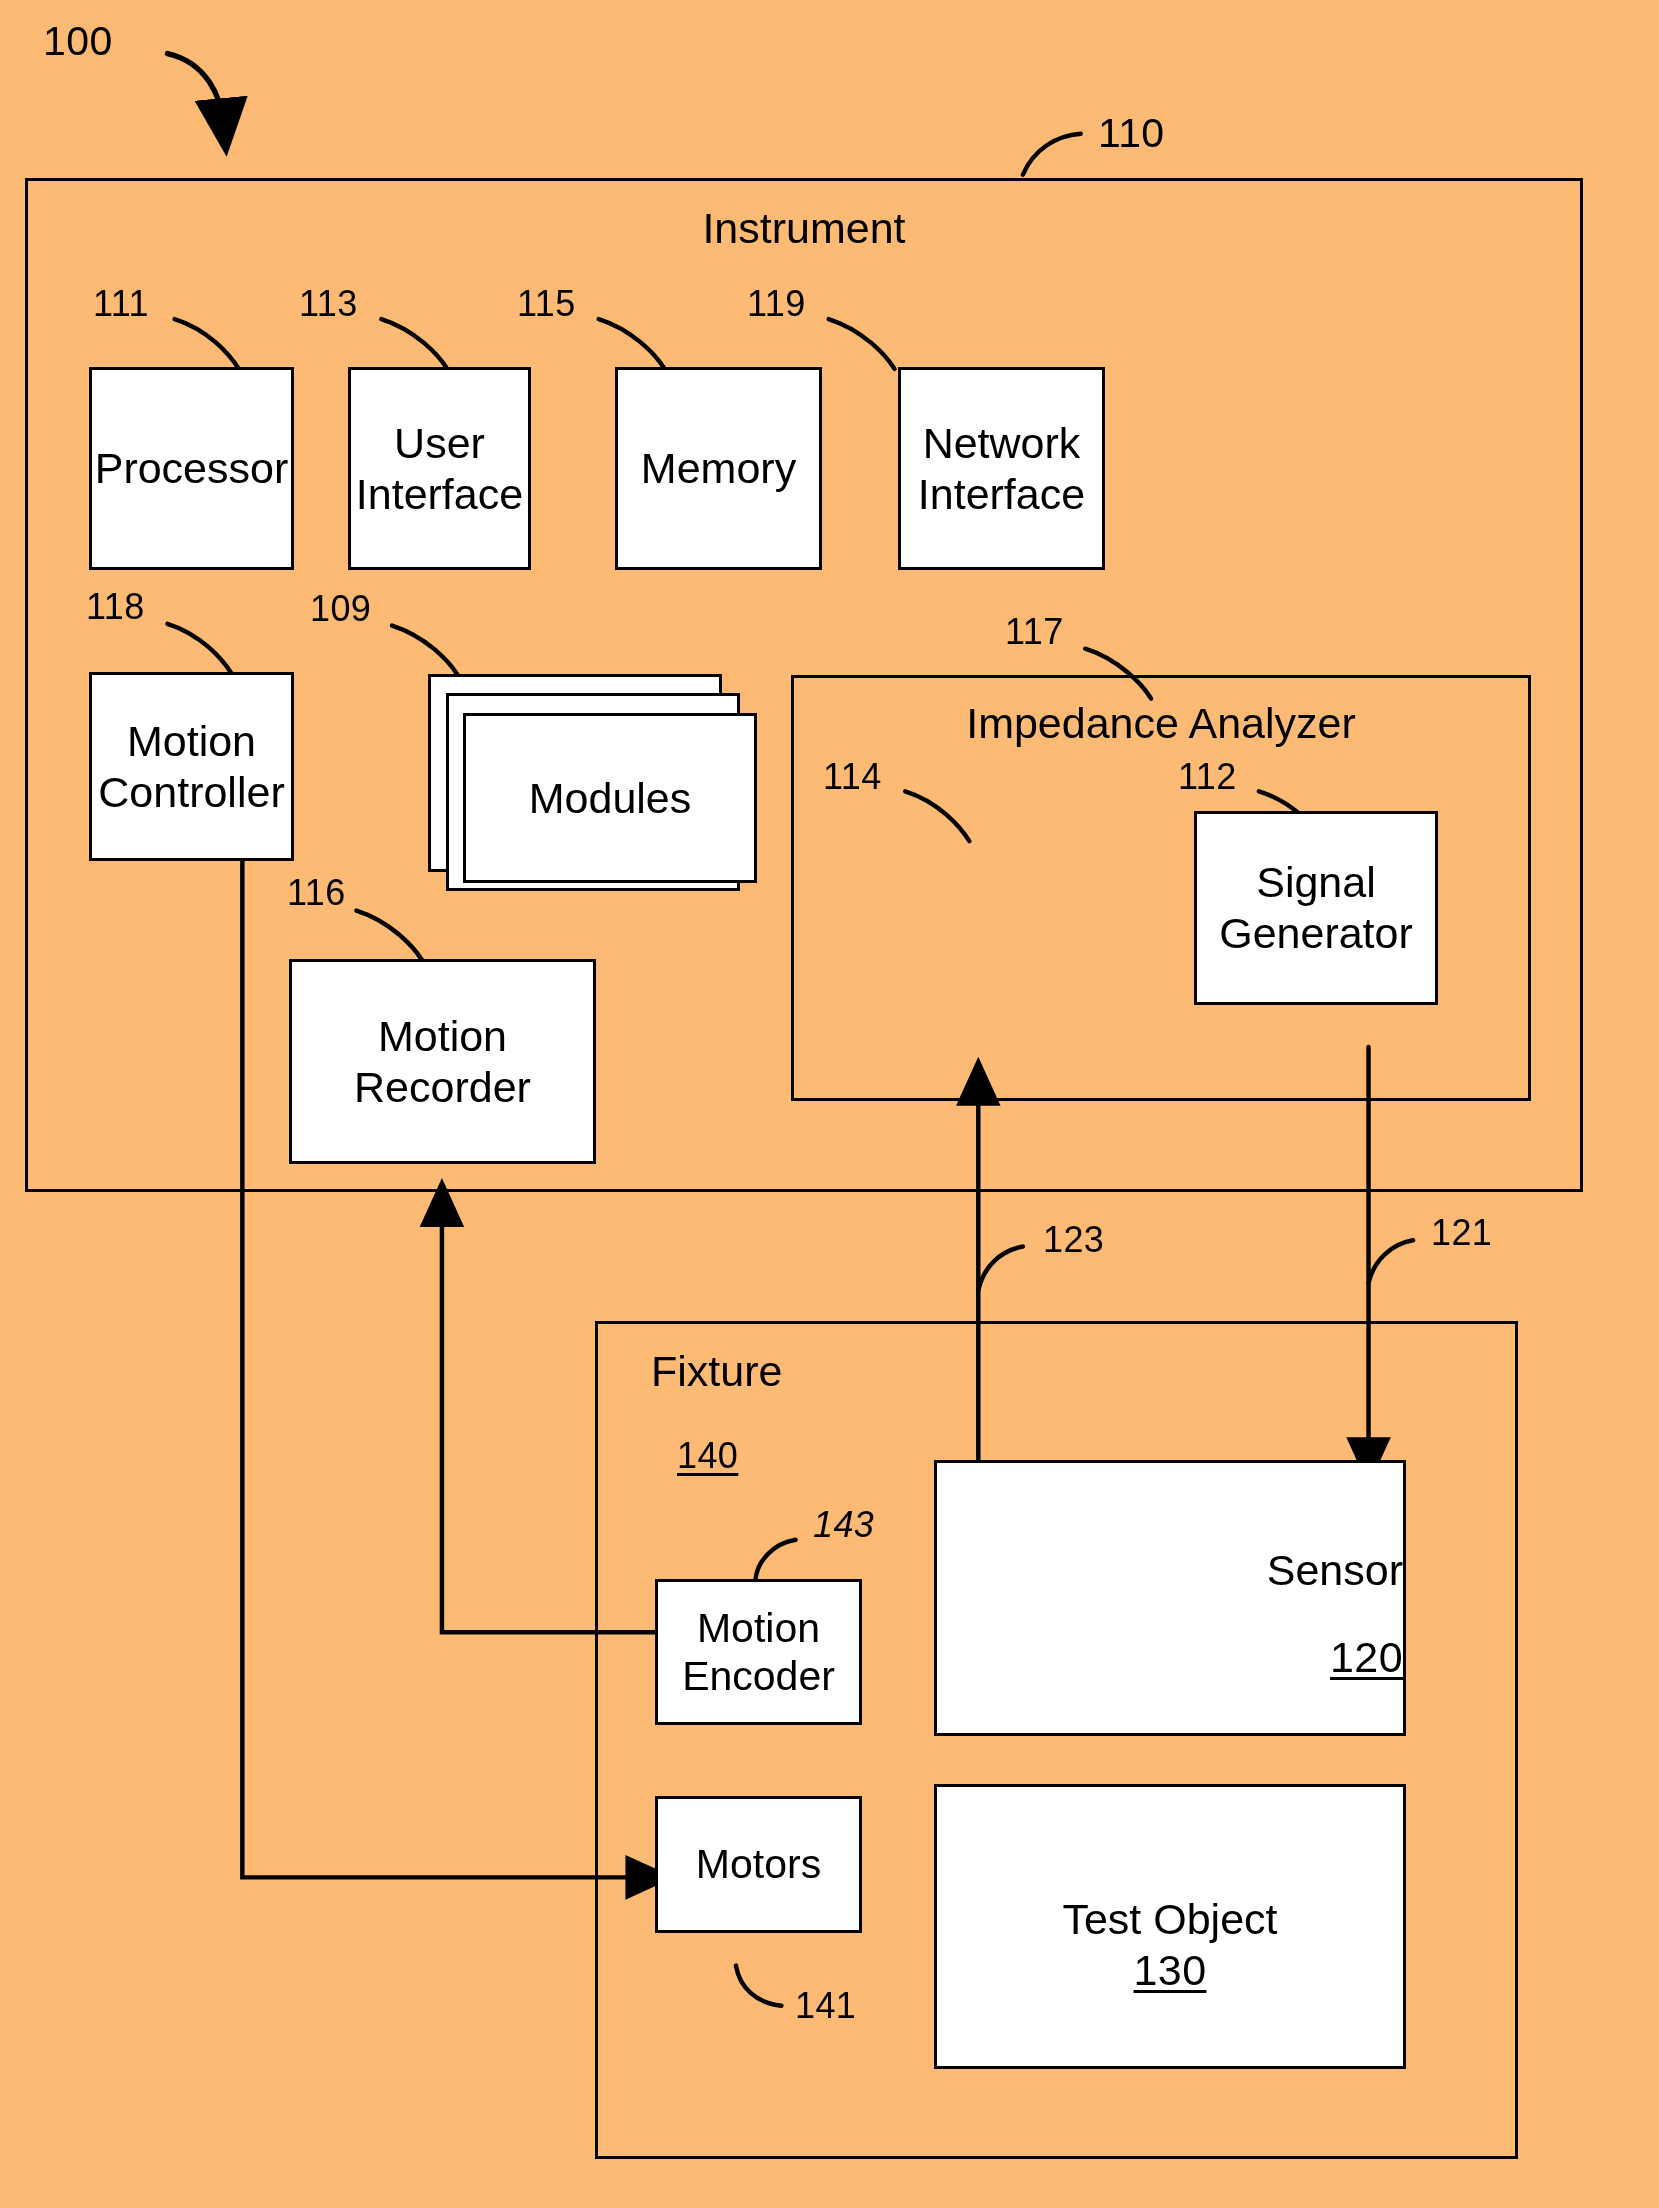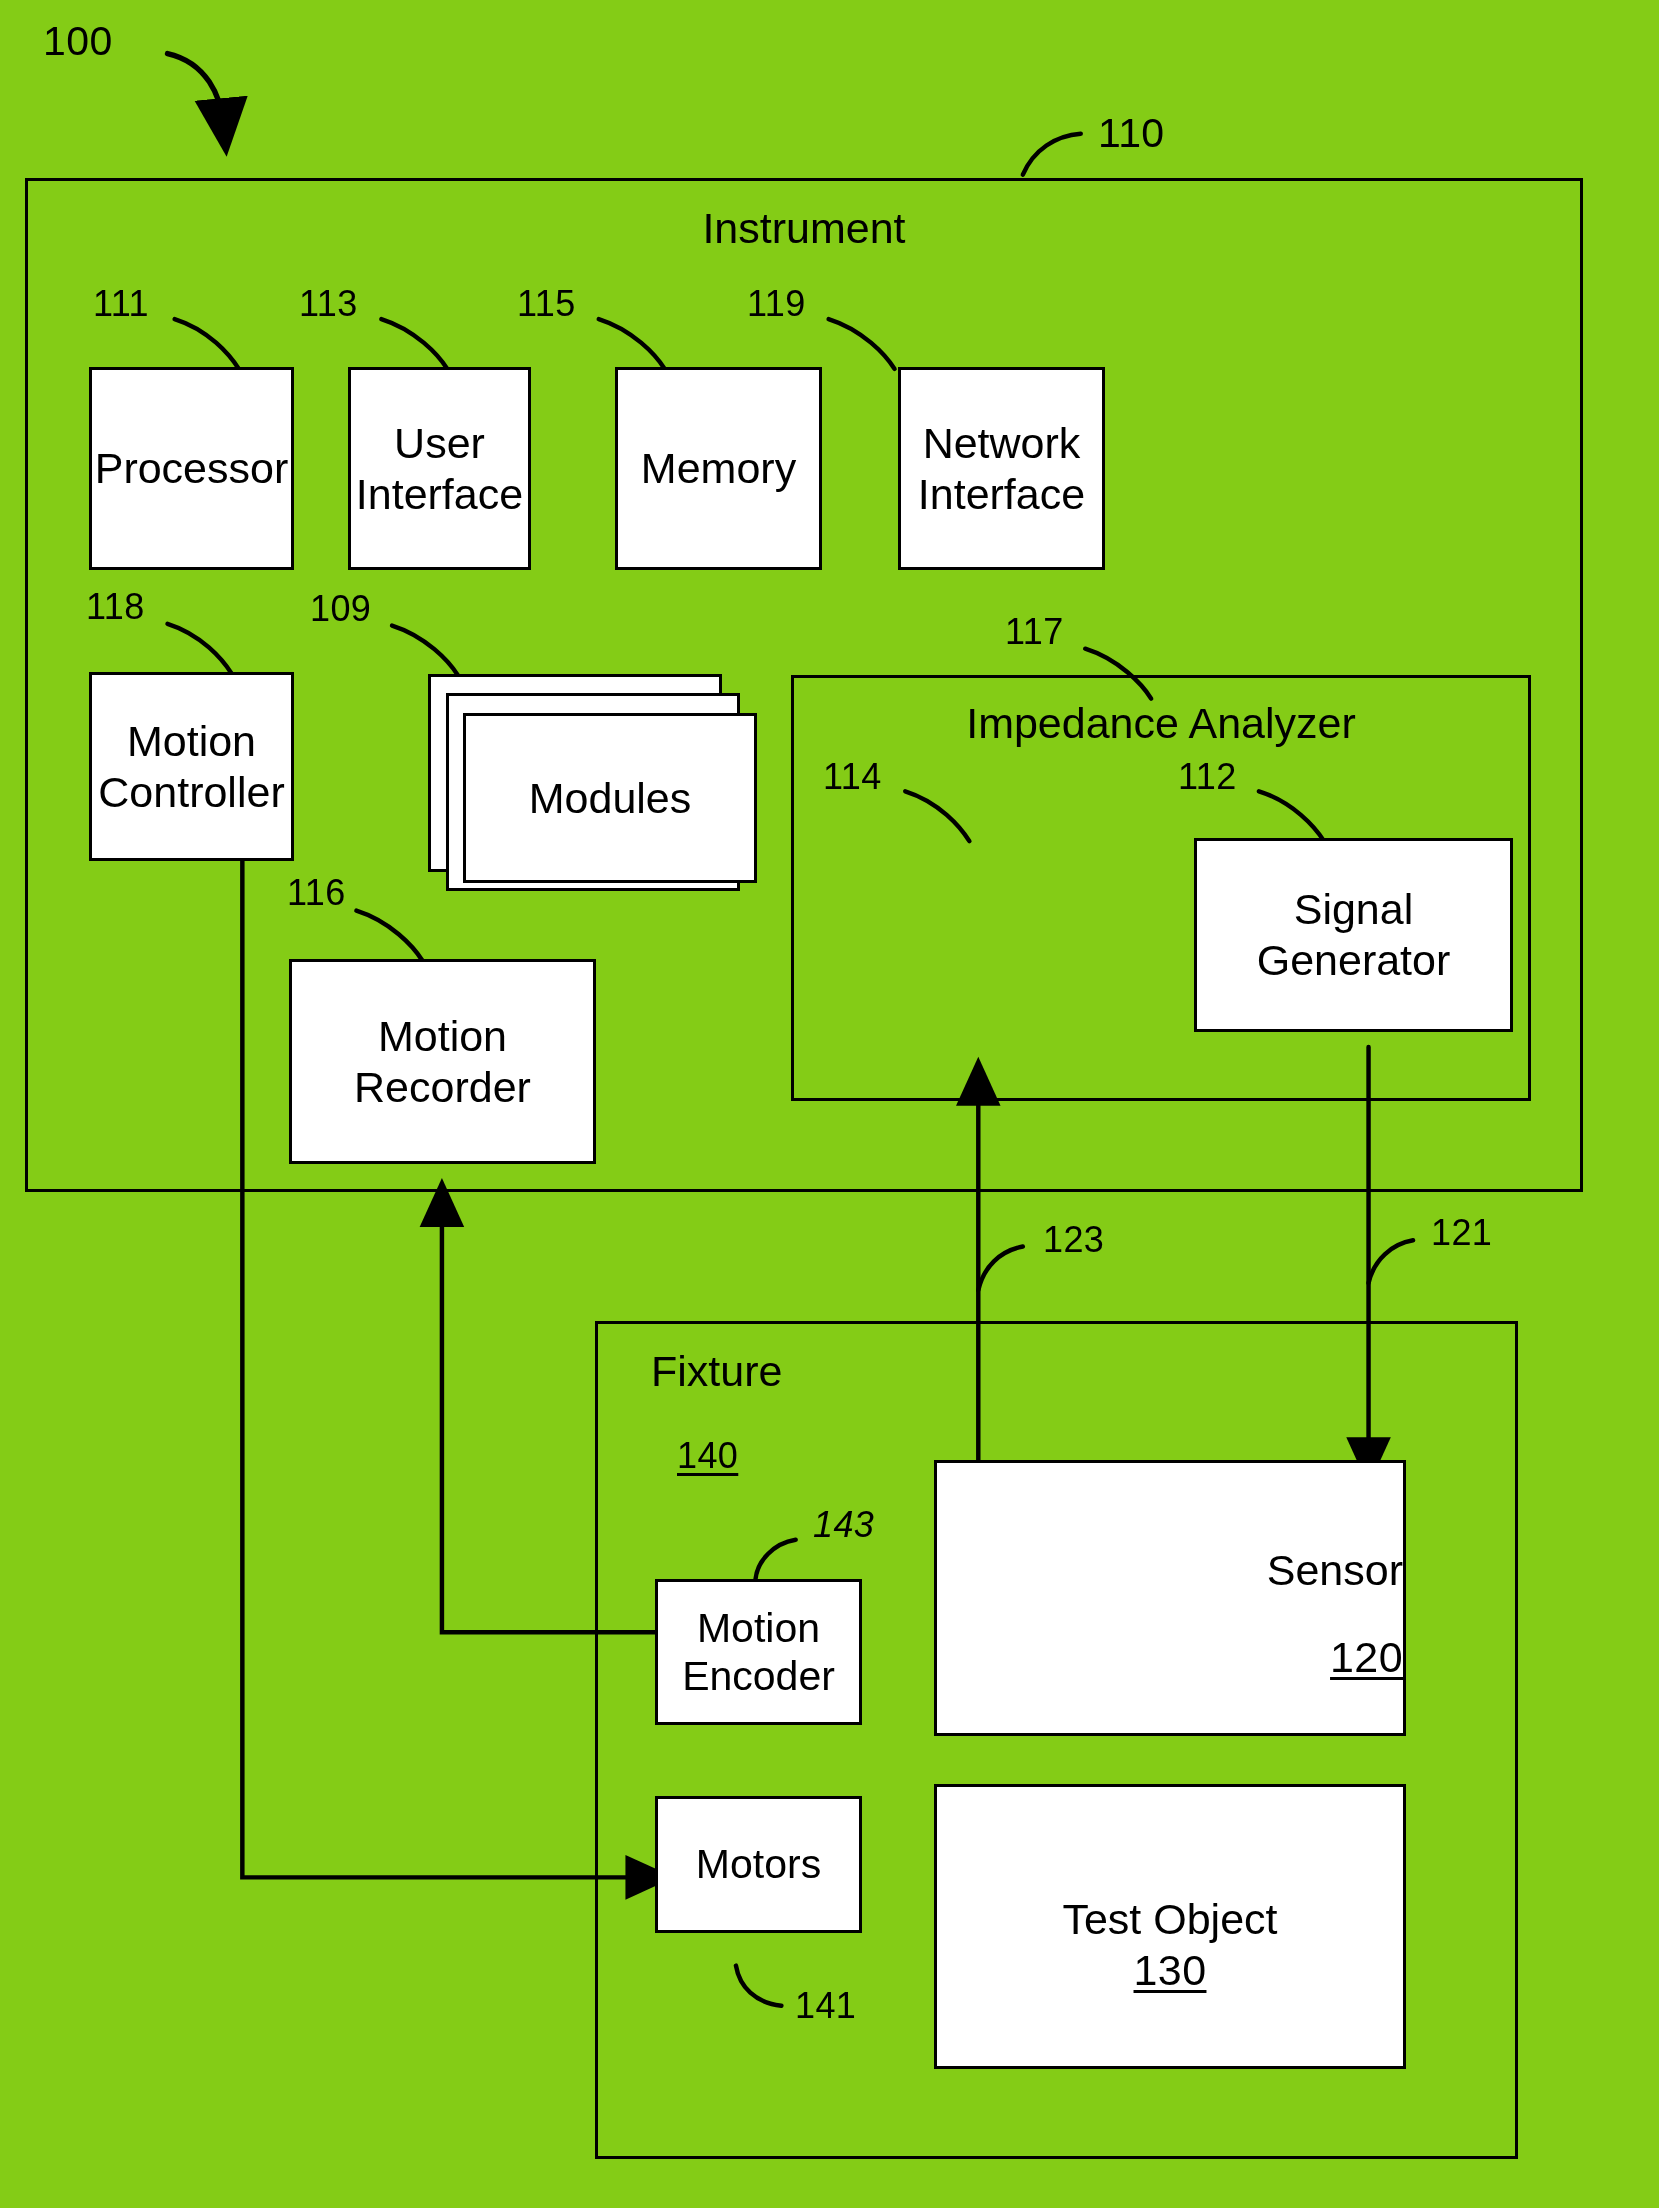--- a/index.html
+++ b/index.html
@@ -8,21 +8,21 @@
     background: #ffffff;
   }
   body {
     font-family: "Liberation Sans", sans-serif;
     color: #000000;
   }
   #canvas {
     position: relative;
     width: 1659px;
     height: 2208px;
-    background: #84cc16;
+    background: #fdba74;
     overflow: hidden;
   }
   
   .box {
     position: absolute;
     box-sizing: border-box;
     border: 3.6px solid #000;
     background: #fff;
     display: flex;
     align-items: center;
@@ -181,21 +181,21 @@
   </div>
 
   <div class="container" style="left:791px; top:675px; width:740px; height:426px;">
     <div class="container-title fs48" style="top:21.4px;">Impedance Analyzer</div>
   </div>
 
   <div class="ref" style="left:823px; top:756px;">114</div>
   <div class="ref" style="left:1178px; top:756px;">112</div>
 
 
-  <div class="box fs48" style="left:1194px; top:838px; width:319px; height:194px;">
+  <div class="box fs48" style="left:1194px; top:811px; width:244px; height:194px;">
     <span class="box-label">Signal
 Generator</span>
   </div>
 
   <div class="ref" style="left:287px; top:872px;">116</div>
 
   <div class="box fs48" style="left:289px; top:959px; width:307px; height:205px;">
     <span class="box-label">Motion
 Recorder</span>
   </div>

